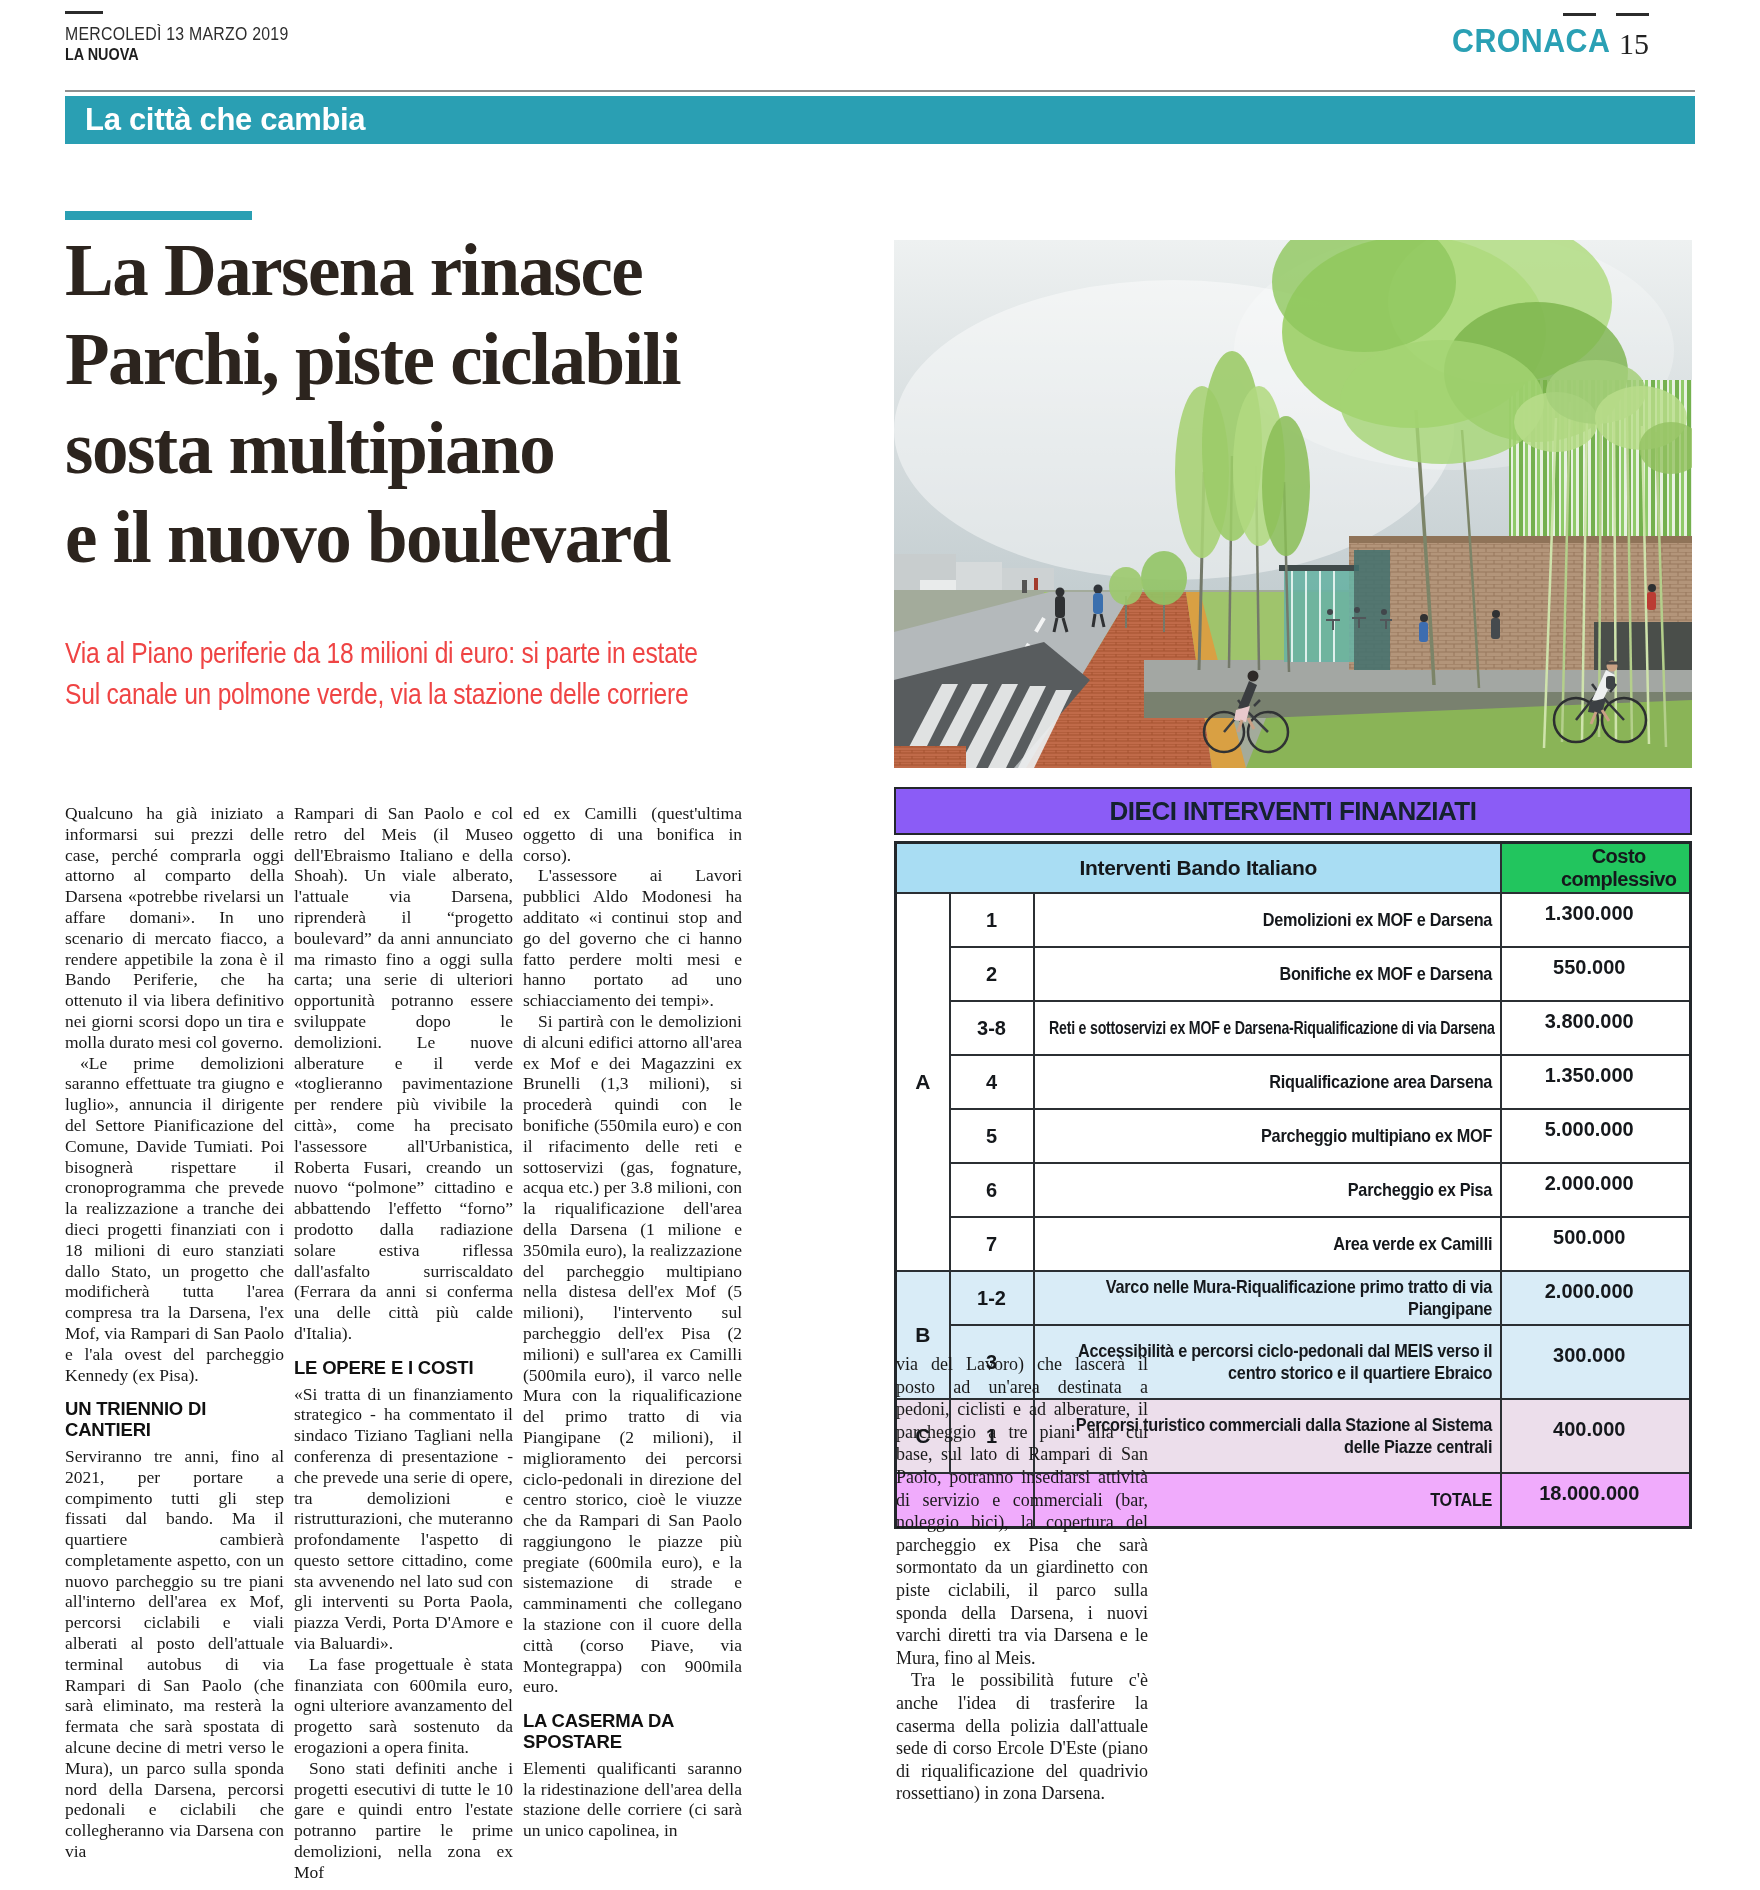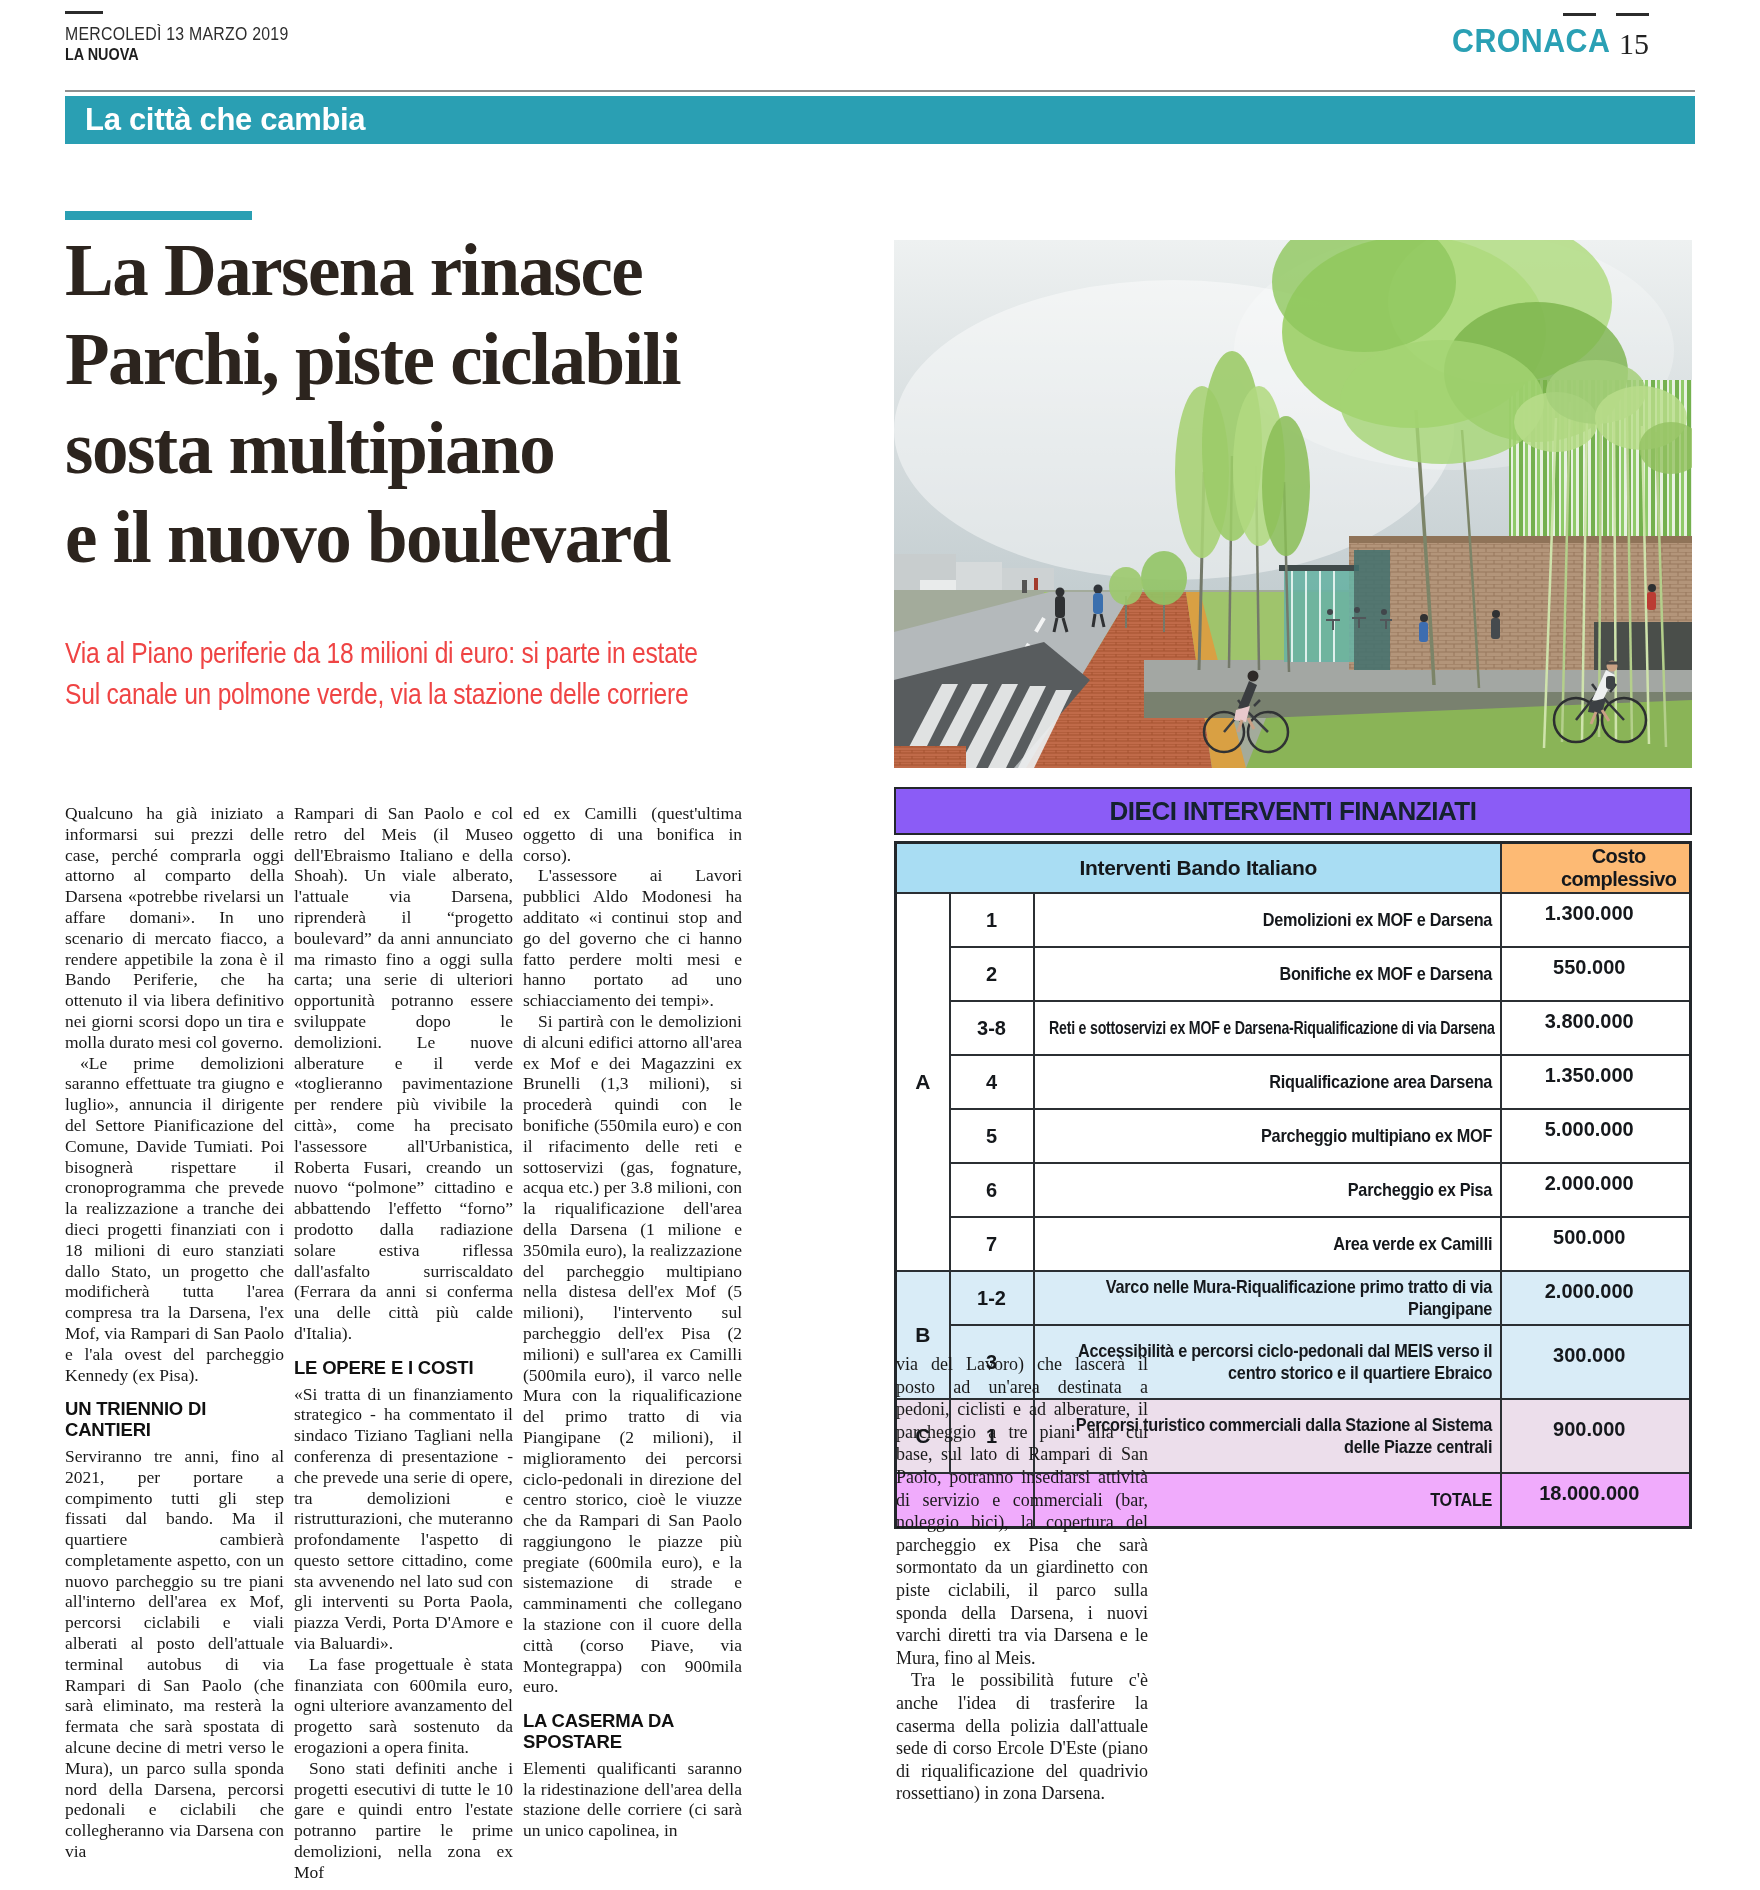--- a/index.html
+++ b/index.html
@@ -35,21 +35,21 @@
            color:#111;text-align:left;letter-spacing:-.2px;}
   
   .photo{left:894px;top:240px;width:798px;height:528px;overflow:hidden;}
   
   .fintable{left:894px;top:787px;width:798px;font-family:"Liberation Sans",sans-serif;}
   .ft-title{height:44px;line-height:44px;background:#8b5cf6;border:2px solid #23272b;text-align:center;
             font-weight:bold;font-size:26px;color:#15222e;letter-spacing:-.5px;margin-bottom:6px;}
   .fintable table{width:100%;border-collapse:collapse;border:3px solid #23272b;table-layout:fixed;}
   .fintable th,.fintable td{border:2px solid #2b2f33;font-weight:bold;color:#15181c;}
   th.gh{background:#a9ddf3;height:46px;font-size:21px;letter-spacing:-.3px;}
-  th.ch{background:#fdba74;width:190px;font-size:20px;letter-spacing:-.5px;padding-left:48px;}
+  th.ch{background:#22c55e;width:190px;font-size:20px;letter-spacing:-.5px;padding-left:48px;}
   col.c-grp{width:54px;} col.c-num{width:84px;} col.c-cost{width:190px;}
   td{height:34px;padding:2px 10px;}
   td.grp{text-align:center;font-size:21px;padding:2px 4px;}
   td.num{text-align:center;font-size:20px;padding:2px 4px;}
   td.desc{text-align:right;font-size:19px;padding:2px 8px 2px 14px;overflow:hidden;}
   td.cost{text-align:center;font-size:20px;padding:2px 16px 16px 4px;}
   .cnd{display:block;width:117%;transform:scaleX(.855);transform-origin:0 50%;letter-spacing:-.3px;}
   .cnd2{display:block;width:134%;transform:scaleX(.746);transform-origin:0 50%;letter-spacing:-.3px;white-space:nowrap;}
   tr.gB td{background:#d9ecf7;}
   tr.gC td{background:#ecdeeb;}
@@ -325,21 +325,21 @@
               <span class="cnd">Accessibilità e percorsi ciclo-pedonali dal MEIS verso il centro storico e il quartiere Ebraico</span>
             </td>
           <td class="cost">300.000</td>
         </tr>
         <tr class="gC tall">
           <td class="grp">C</td>
           <td class="num">1</td>
           <td class="desc">
               <span class="cnd">Percorsi turistico commerciali dalla Stazione al Sistema delle Piazze centrali</span>
             </td>
-          <td class="cost">900.000</td>
+          <td class="cost">400.000</td>
         </tr>
         <tr class="total">
           <td colspan="2"></td>
           <td class="desc">
               <span class="cnd">TOTALE</span>
             </td>
           <td class="cost">18.000.000</td>
         </tr>
       </tbody>
     </table>

